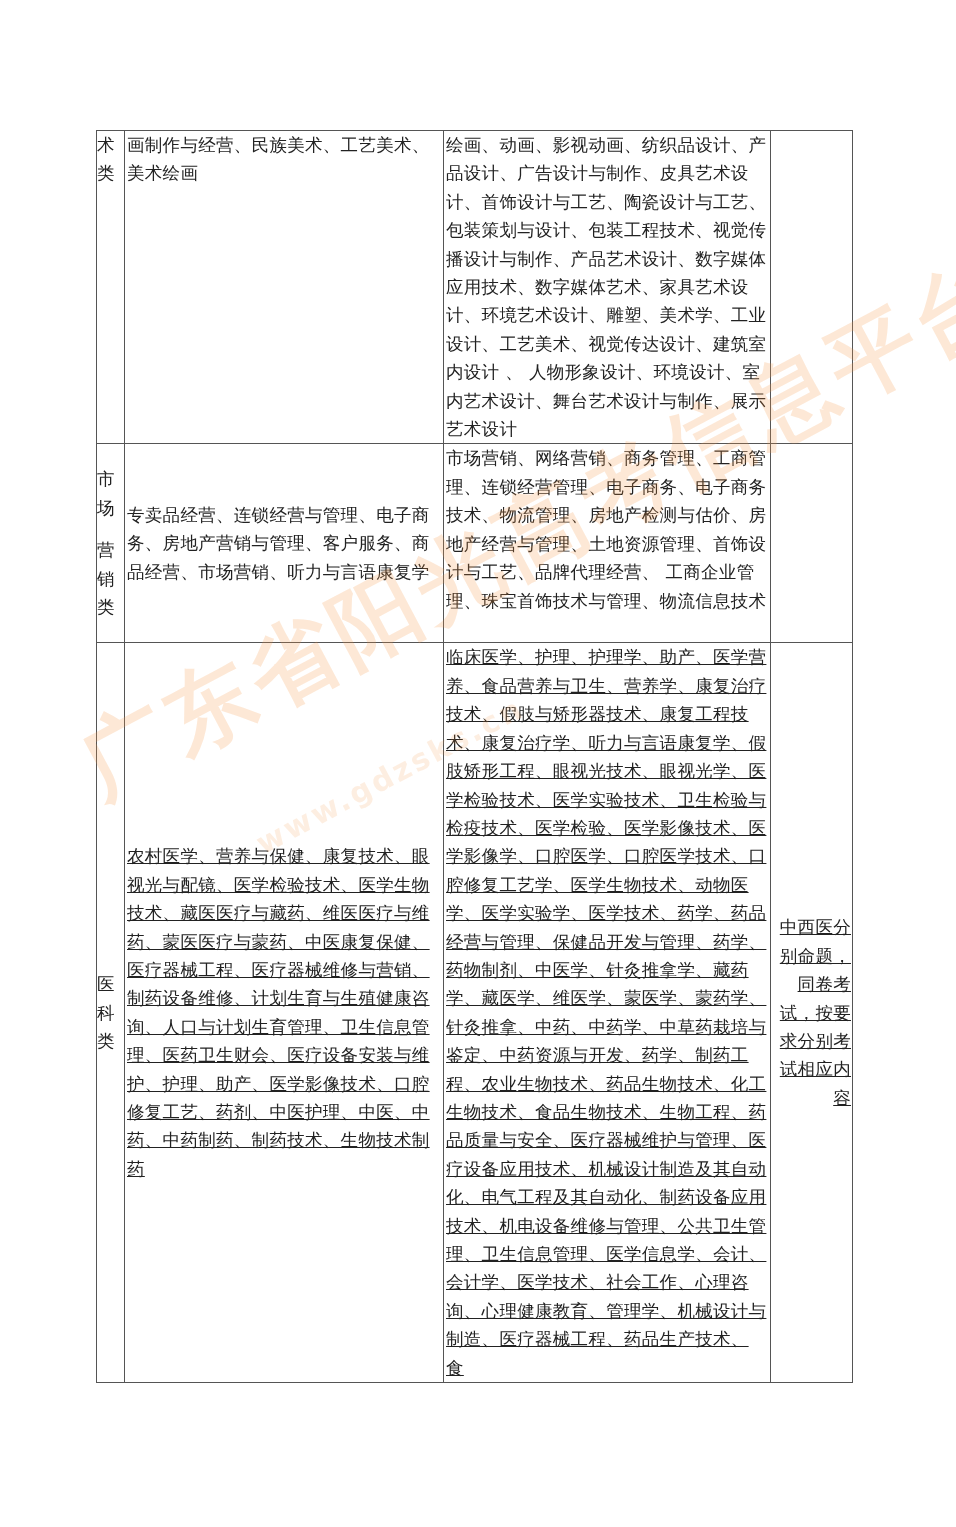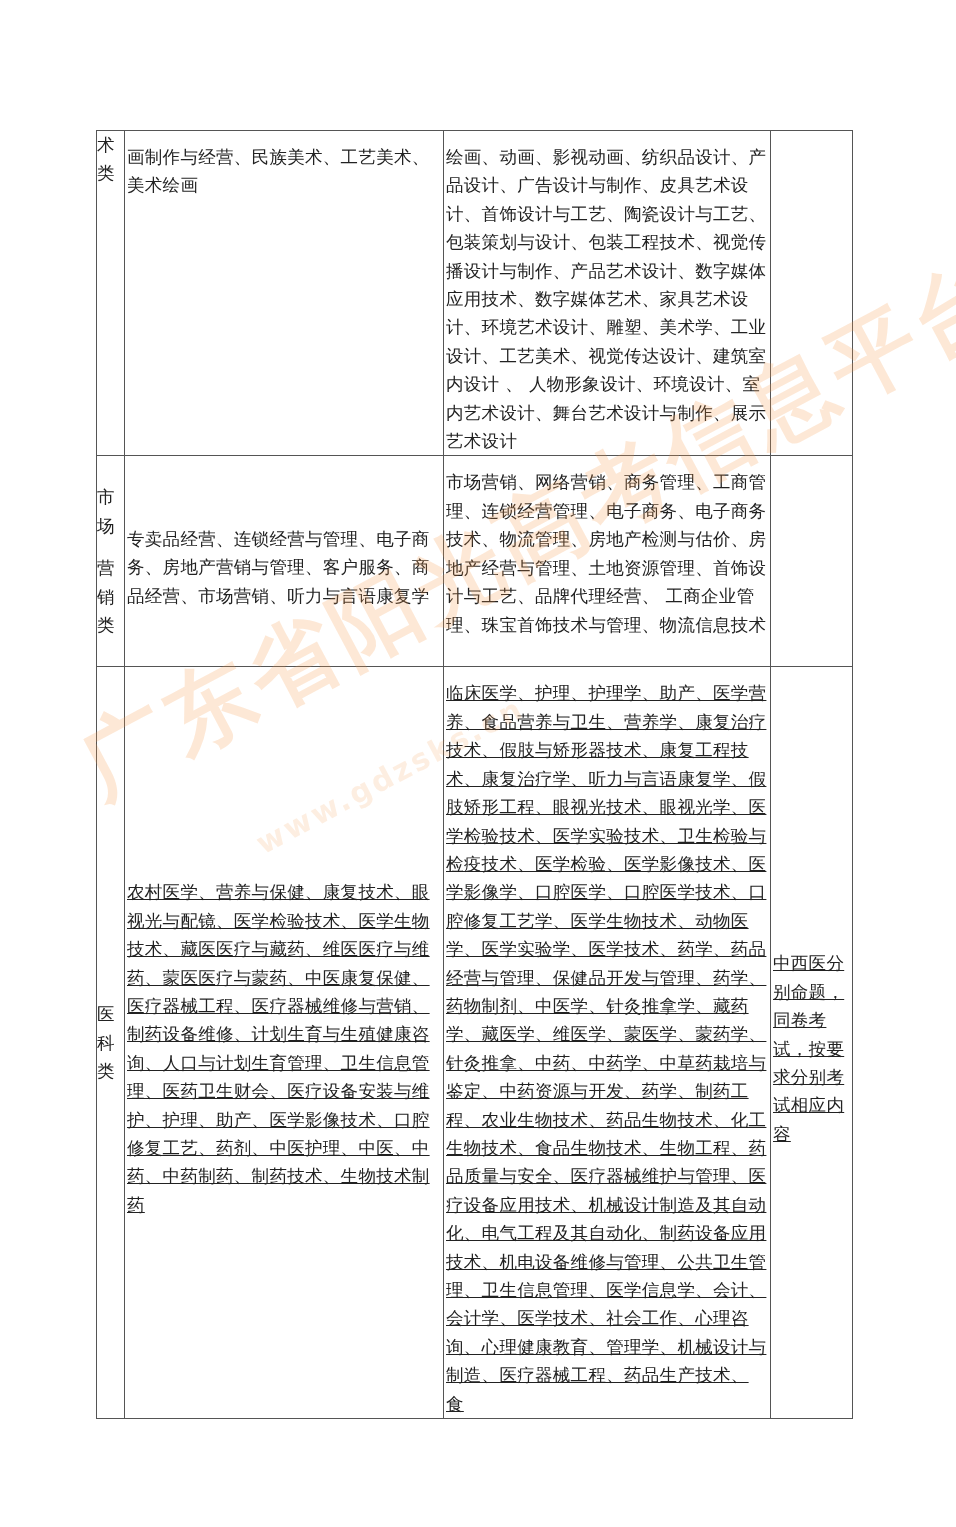--- a/index.html
+++ b/index.html
@@ -24,21 +24,21 @@
       position: absolute;
       left: 96px;
       top: 130px;
       border-collapse: collapse;
       table-layout: fixed;
       width: 756px;
     }
     table.majors td {
       border: 1.5px solid #555555;
       vertical-align: middle;
-      padding: 12px 1px 0 2px;
+      padding: 0 1px 0 2px;
       font-size: 17.5px;
       line-height: 28.4px;
       word-break: break-all;
       letter-spacing: 0.3px;
     }
     col.c1 { width: 28px; }
     col.c2 { width: 319px; }
     col.c3 { width: 327px; }
     col.c4 { width: 82px; }
     td.cat {
@@ -49,21 +49,21 @@
     .cat-label {
       display: inline-block;
       width: 22px;
       word-break: break-all;
       line-height: 28.4px;
     }
     .cat-label.spaced span { display: block; }
     .row-art td { height: 311px; }
     .row-market td { height: 198px; }
     .row-med td { height: 735px; text-decoration: underline; }
-    td.note { font-size: 17px; line-height: 28.4px; }
+    td.note { font-size: 17px; line-height: 28.4px; text-align: right; }
     .watermark {
       position: absolute;
       left: 60px;
       top: 720px;
       transform: rotate(-28deg);
       transform-origin: left top;
       font-family: "DejaVu Sans", "Liberation Sans", sans-serif;
       font-weight: bold;
       font-size: 88px;
       letter-spacing: 6px;

